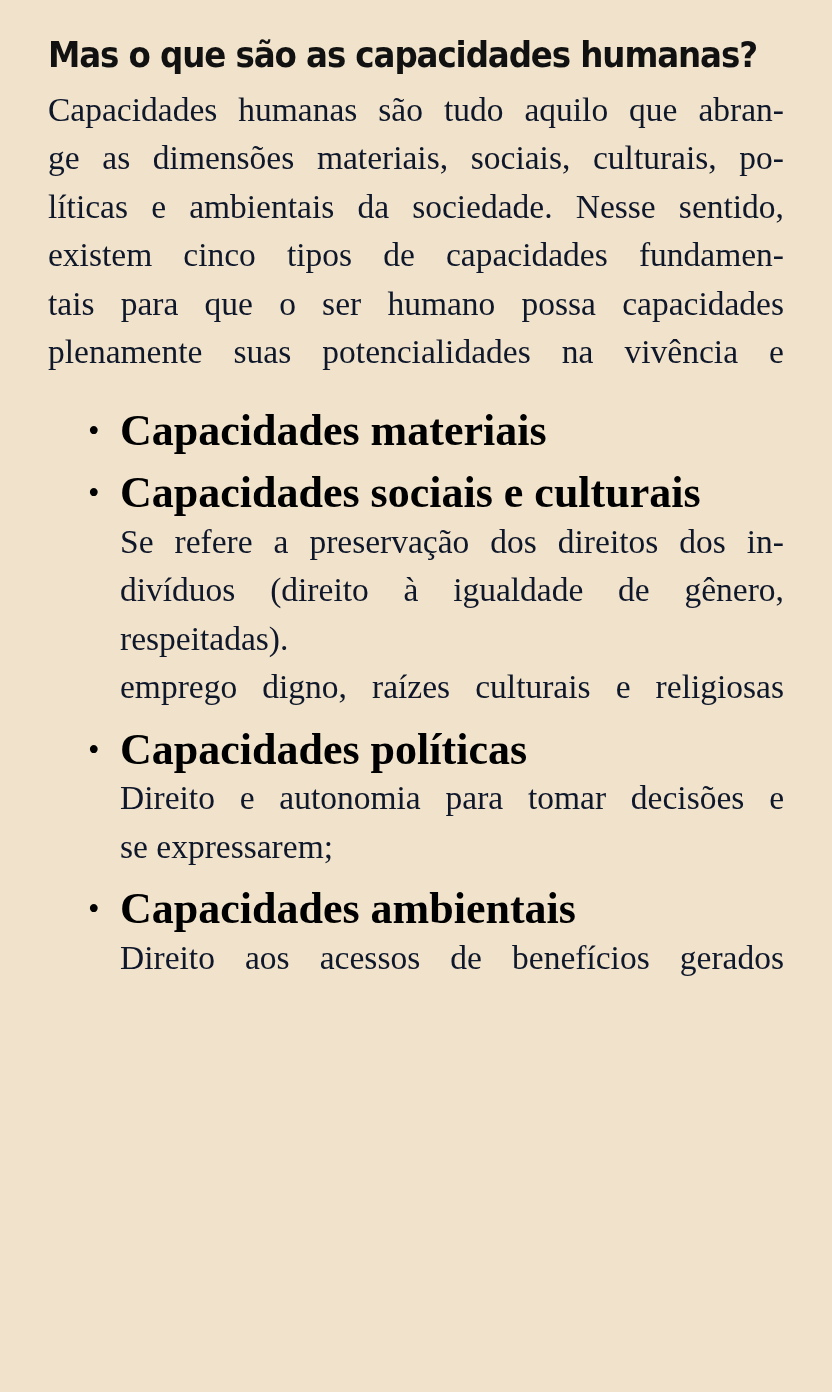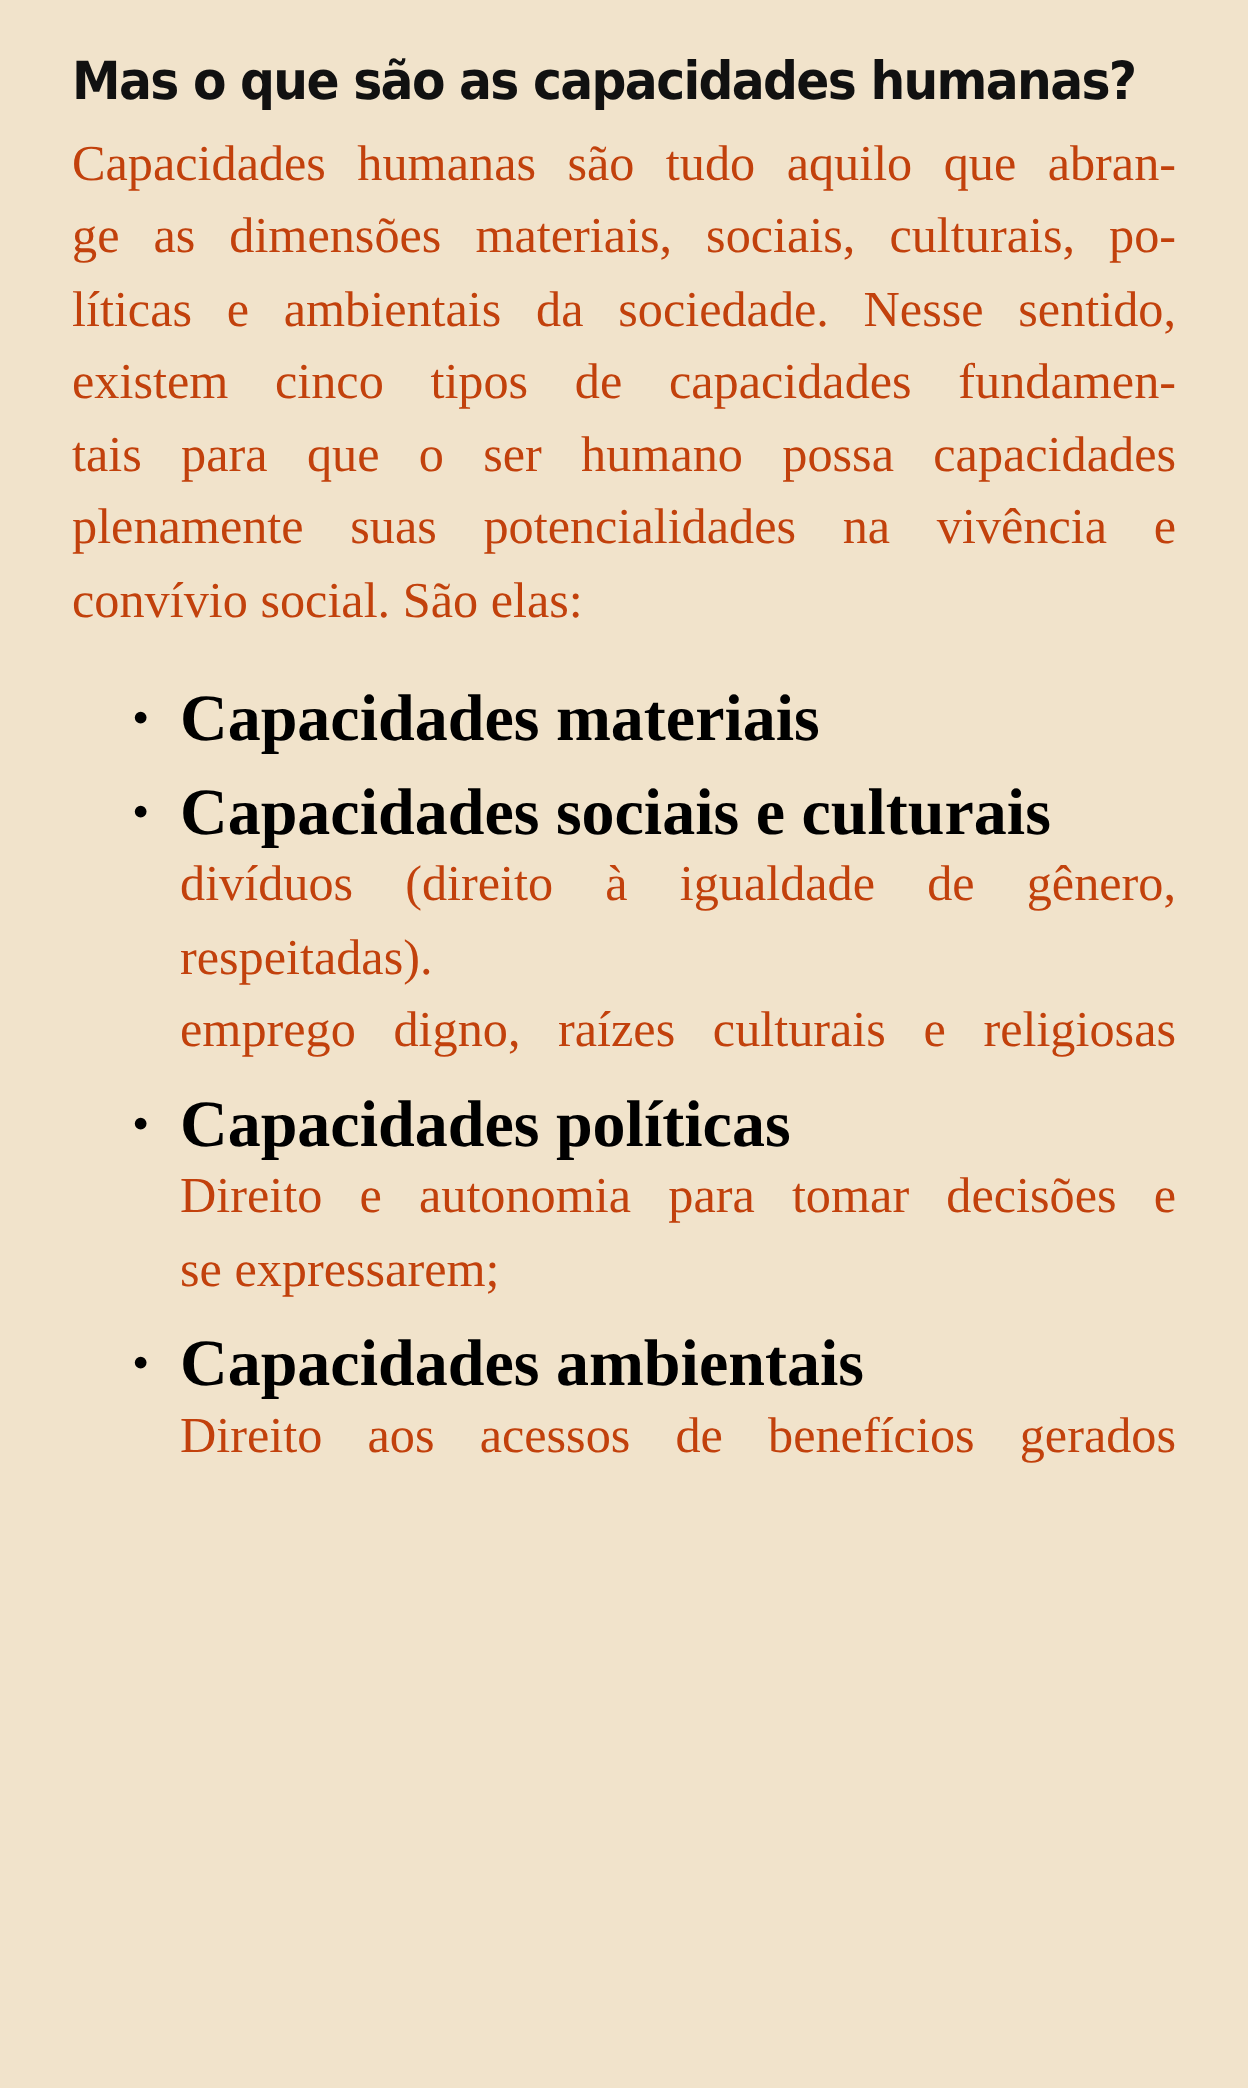--- a/index.html
+++ b/index.html
@@ -1,51 +1,51 @@
 <!DOCTYPE html>
 <html><head>
 <meta charset="utf-8">
 <style>
   html, body { margin:0; padding:0; }
   body { width:832px; height:1392px; background:#f1e3cb; overflow:hidden; }
   .page { position:relative; padding:34px 48px 0 48px; box-sizing:border-box; width:832px; }
   .title { font-family:"DejaVu Sans", sans-serif; font-weight:bold; font-size:35px; color:#111; margin:0 0 8px 0; letter-spacing:-1.2px; line-height:1.25; transform:scaleX(0.93); transform-origin:left; white-space:nowrap; }
-  .body { font-family:"Liberation Serif", serif; font-size:33.5px; line-height:48.5px; color:#c2410c; text-align:justify; margin:0; }
+  .body { font-family:"Liberation Serif", serif; font-size:33.5px; line-height:48.5px; color:#0f172a; text-align:justify; margin:0; }
   .line { display:block; text-align:justify; text-align-last:justify; white-space:nowrap; }
   .line.last { text-align-last:left; }
   ul { list-style:none; margin:30px 0 0 0; padding:0 0 0 40px; }
   li { position:relative; padding-left:32px; margin-bottom:14px; }
   .bullet { position:absolute; left:0; top:0; font-family:"Liberation Serif", serif; font-size:33px; line-height:48.5px; }
   .item-title { font-family:"Liberation Serif", serif; font-weight:bold; font-size:44px; line-height:48.5px; display:block; }
 </style>
 </head>
 <body>
 
 <div class="page">
   <h1 class="title">Mas o que são as capacidades humanas?</h1>
 
   <p class="body">
     <span class="line">Capacidades humanas são tudo aquilo que abran-</span>
     <span class="line">ge as dimensões materiais, sociais, culturais, po-</span>
     <span class="line">líticas e ambientais da sociedade. Nesse sentido,</span>
     <span class="line">existem cinco tipos de capacidades fundamen-</span>
     <span class="line">tais para que o ser humano possa capacidades</span>
     <span class="line">plenamente suas potencialidades na vivência e</span>
-    <span class="line last">convívio social. São elas:</span>
   </p>
 
   <ul>
     <li>
       <span class="bullet">•</span>
       <span class="item-title">Capacidades materiais</span>
     </li>
     <li>
       <span class="bullet">•</span>
       <span class="item-title">Capacidades sociais e culturais</span>
       <p class="body">
+        <span class="line">Se refere a preservação dos direitos dos in-</span>
         <span class="line">divíduos (direito à igualdade de gênero,</span>
         <span class="line last">respeitadas).</span>
         <span class="line">emprego digno, raízes culturais e religiosas</span>
       </p>
     </li>
     <li>
       <span class="bullet">•</span>
       <span class="item-title">Capacidades políticas</span>
       <p class="body">
         <span class="line">Direito e autonomia para tomar decisões e</span>

